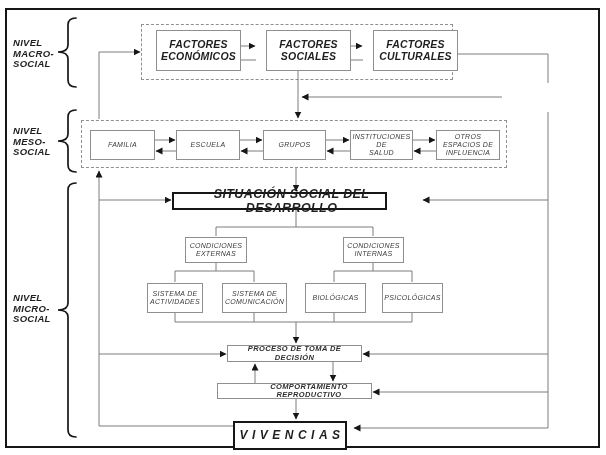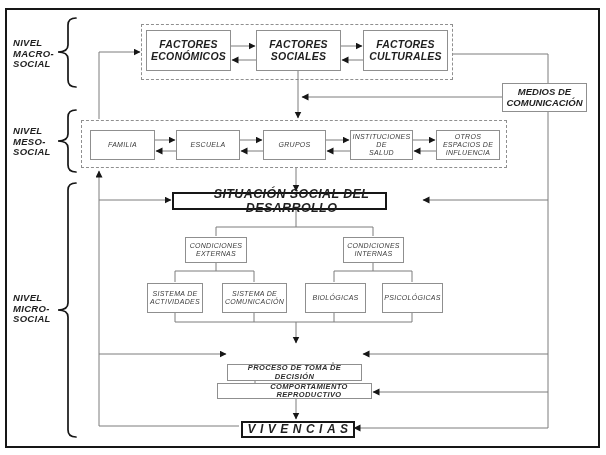--- a/index.html
+++ b/index.html
@@ -17,21 +17,21 @@
   .frame{position:absolute;left:5px;top:8px;width:595px;height:440px;
     border:2px solid var(--emphasis);box-sizing:border-box;}
   svg.wires{position:absolute;left:0;top:0;z-index:1;}
   svg.wires line, svg.wires path.brace{stroke:var(--line);stroke-width:1;fill:none;}
   svg.wires path.brace{stroke:var(--emphasis);stroke-width:1.7;stroke-linecap:round;}
   svg.wires .ah{fill:var(--emphasis);}
   .box{position:absolute;z-index:2;border:1px solid var(--box-border);background:var(--background);
     display:flex;align-items:center;justify-content:center;text-align:center;
     white-space:pre-line;box-sizing:border-box;color:var(--text);line-height:1.12;}
   .dashedbox{position:absolute;z-index:0;border:1.5px dashed var(--box-border);box-sizing:border-box;}
-  .bigtext{font-weight:bold;font-size:10.5px;letter-spacing:.2px;}
+  .bigtext{font-weight:bold;font-size:10.5px;letter-spacing:.2px;margin-left:10px;}
   .smalltext{font-size:7px;letter-spacing:.3px;color:#3a3a3a;line-height:1.1;}
   .medtext{font-weight:bold;font-size:9.5px;}
   .boldbox{border:2px solid var(--emphasis);font-weight:bold;}
   .situacion{font-size:12.5px;letter-spacing:.4px;}
   .vivencias{font-size:12px;letter-spacing:4.5px;padding-left:4px;}
   .procbox{font-weight:bold;font-size:7.5px;letter-spacing:.4px;color:#2e2e2e;}
   .levellabel{position:absolute;z-index:2;font-weight:bold;font-size:9.5px;line-height:10.5px;
     letter-spacing:.3px;color:var(--text);white-space:pre-line;}
 </style>
 </head>
@@ -124,22 +124,20 @@
 SOCIAL</div>
 
   <div class="dashedbox" style="left:141px;top:24px;width:312px;height:56px;"></div>
   <div class="box bigtext" style="left:146px;top:30px;width:85px;height:41px;">FACTORES
 ECONÓMICOS</div>
   <div class="box bigtext" style="left:256px;top:30px;width:85px;height:41px;">FACTORES
 SOCIALES</div>
   <div class="box bigtext" style="left:363px;top:30px;width:85px;height:41px;">FACTORES
 CULTURALES</div>
 
-  <div class="box medtext" style="left:502px;top:83px;width:85px;height:29px;">MEDIOS DE
-COMUNICACIÓN</div>
 
   <div class="dashedbox" style="left:81px;top:120px;width:426px;height:48px;"></div>
   <div class="box smalltext" style="left:90px;top:130px;width:65px;height:30px;">FAMILIA</div>
   <div class="box smalltext" style="left:176px;top:130px;width:64px;height:30px;">ESCUELA</div>
   <div class="box smalltext" style="left:263px;top:130px;width:63px;height:30px;">GRUPOS</div>
   <div class="box smalltext" style="left:350px;top:130px;width:63px;height:30px;">INSTITUCIONES
 DE
 SALUD</div>
   <div class="box smalltext" style="left:436px;top:130px;width:64px;height:30px;">OTROS
 ESPACIOS DE
@@ -152,18 +150,18 @@
   <div class="box smalltext" style="left:343px;top:237px;width:61px;height:26px;">CONDICIONES
 INTERNAS</div>
 
   <div class="box smalltext" style="left:147px;top:283px;width:56px;height:30px;">SISTEMA DE
 ACTIVIDADES</div>
   <div class="box smalltext" style="left:222px;top:283px;width:65px;height:30px;">SISTEMA DE
 COMUNICACIÓN</div>
   <div class="box smalltext" style="left:305px;top:283px;width:61px;height:30px;">BIOLÓGICAS</div>
   <div class="box smalltext" style="left:382px;top:283px;width:61px;height:30px;">PSICOLÓGICAS</div>
 
-  <div class="box procbox" style="left:227px;top:345px;width:135px;height:17px;margin-top:19px;">PROCESO DE TOMA DE DECISIÓN</div>
+  <div class="box procbox" style="left:227px;top:345px;width:135px;height:17px;">PROCESO DE TOMA DE DECISIÓN</div>
   <div class="box procbox" style="left:217px;top:383px;width:155px;height:16px;padding-left:29px;">COMPORTAMIENTO REPRODUCTIVO</div>
 
-  <div class="box boldbox vivencias" style="left:241px;top:421px;width:114px;height:17px;">VIVENCIAS</div>
+  <div class="box boldbox vivencias" style="left:233px;top:421px;width:114px;height:29px;">VIVENCIAS</div>
 
 </div>
 
 </body></html>

